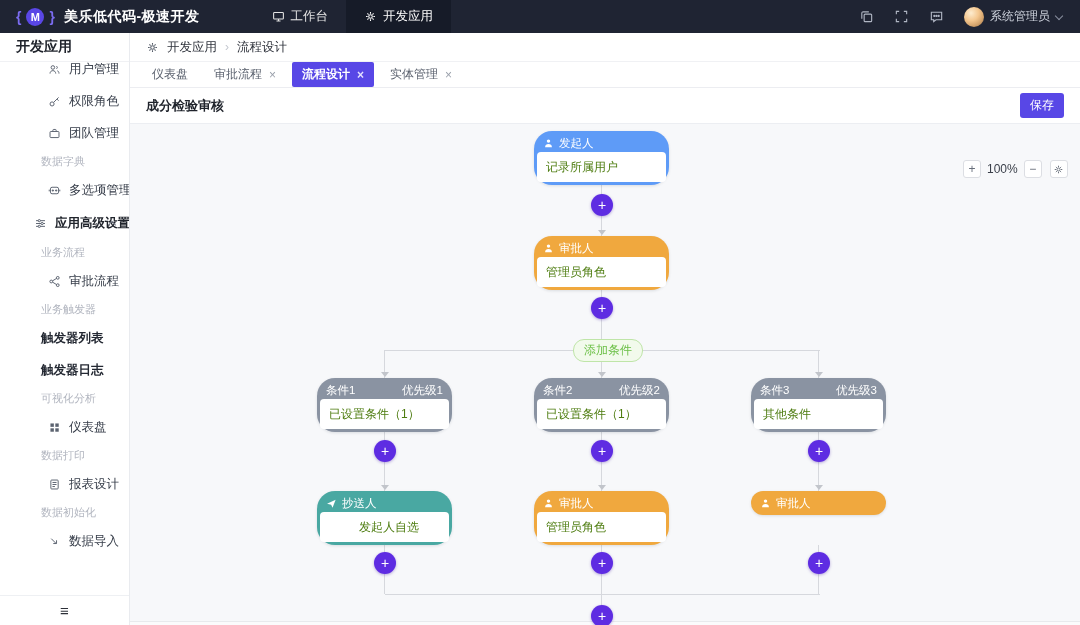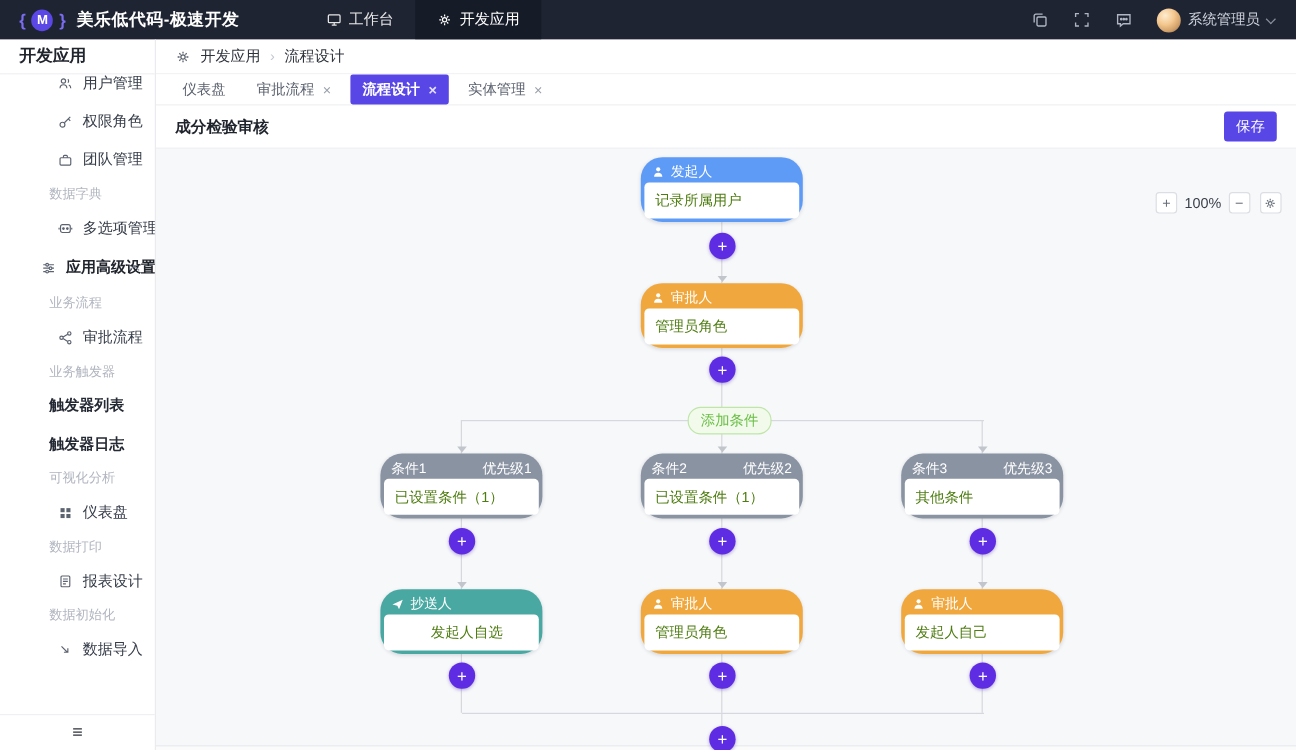--- a/index.html
+++ b/index.html
@@ -371,21 +371,20 @@
         <div class="node-body">管理员角色</div>
       </div>
       <div class="node n-orange" style="left:621px;top:367px">
         <div class="node-head">
           <svg viewBox="0 0 16 16">
               <circle cx="8" cy="4.5" r="2.5" fill="#fff"></circle>
               <path d="M3 13.5c0-3 2.2-4.7 5-4.7s5 1.7 5 4.7z" fill="#fff"></path>
             </svg>
           <span>审批人</span>
         </div>
-        <div class="node-body">发起人自己</div>
       </div>
 
       <div class="plus-btn" style="left:244px;top:428px">
           <span>+</span>
         </div>
       <div class="plus-btn" style="left:461px;top:428px">
           <span>+</span>
         </div>
       <div class="plus-btn" style="left:678px;top:428px">
           <span>+</span>

